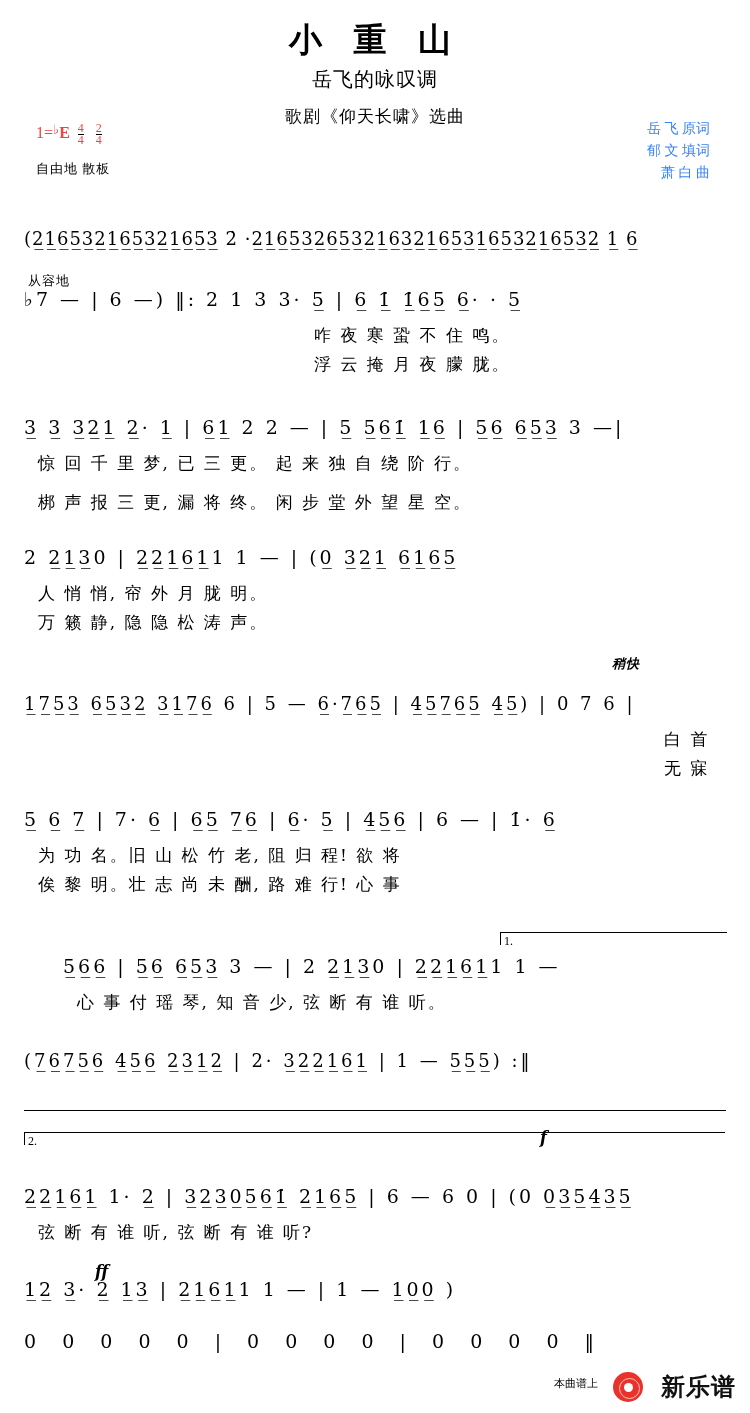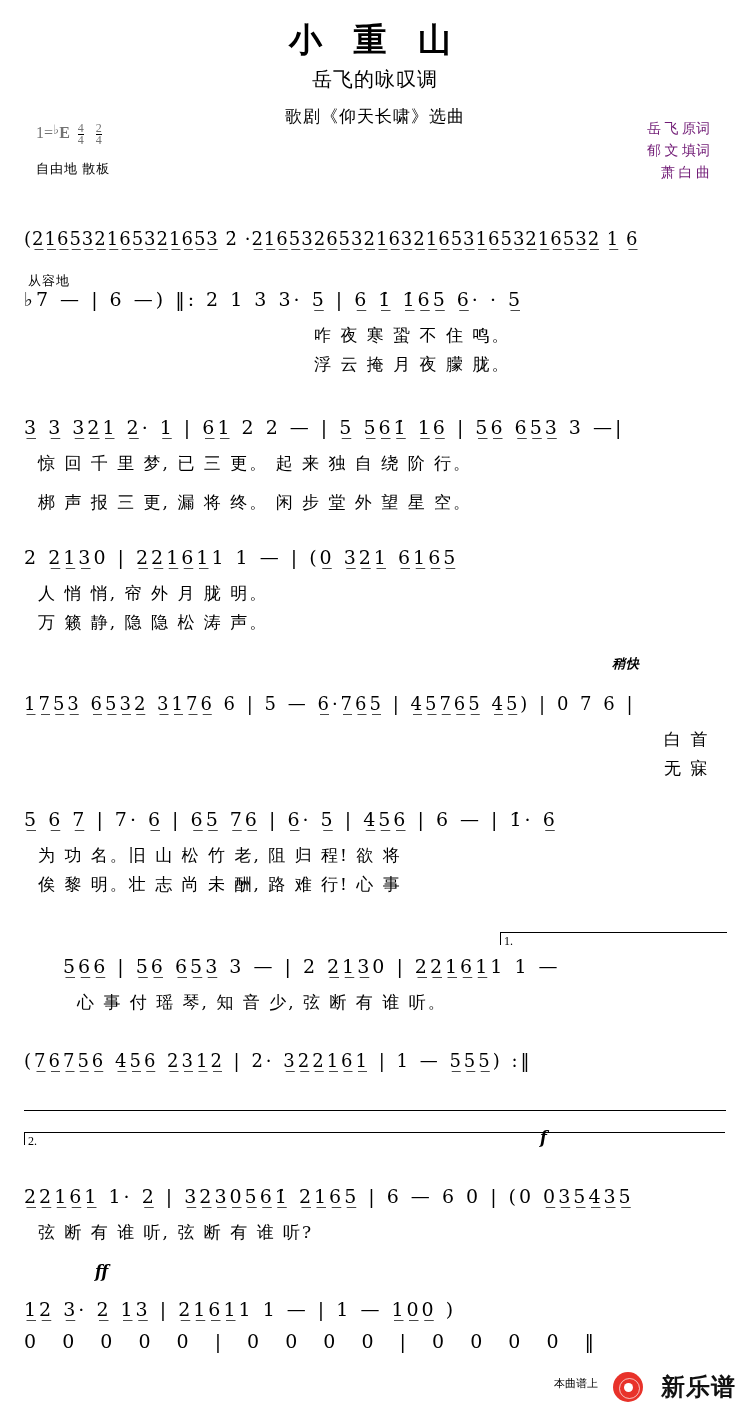--- a/index.html
+++ b/index.html
@@ -50,28 +50,28 @@
     letter-spacing: 1px;
     color: #000;
   }
   .credits {
     position: absolute;
     top: 118px;
     right: 40px;
     font-size: 14px;
     line-height: 22px;
     text-align: right;
-    color: #701a75;
+    color: #3b82f6;
   }
   .keysig {
     position: absolute;
     top: 122px;
     left: 36px;
     font-size: 16px;
-    color: #737373;
+    color: #ef4444;
     white-space: nowrap;
   }
   .keysig .flat { font-size: 13px; vertical-align: 4px; }
   .frac {
     display: inline-block;
     vertical-align: middle;
     text-align: center;
     font-size: 12px;
     line-height: 11px;
     margin: 0 4px;
@@ -254,21 +254,21 @@
 
   <div class="volta-box" style="top:1132px; left:24px; width:700px;"></div>
   <div class="volta" style="top:1134px; left:28px;">2.</div>
   <div class="staff" style="top:1185px;">
     <div class="notes">2̲2̲1̲6̲1̲  1·  2̲ | 3̲2̲3̲0̲5̲6̲1̲̇ 2̲1̲6̲5̲ | 6  —  6   0 |   (0  0̲3̲5̲4̲3̲5̲</div>
     <div class="lyric" style="margin-top:14px; margin-left:14px;">弦 断 有 谁 听,   弦 断 有 谁   听?</div>
   </div>
   <div class="dyn" style="position:absolute; top:1128px; left:540px; font-size:16px;">f</div>
 
   <div class="dyn" style="position:absolute; top:1262px; left:95px; font-size:16px;">ff</div>
-  <div class="staff" style="top:1278px;margin-top:20px;">
+  <div class="staff" style="top:1278px;">
     <div class="notes">1̲2̲ 3̲· 2̲ 1̲3̲ | 2̲1̲6̲1̲1  1  — | 1  —  1̲0̲0̲ )</div>
   </div>
 
   <div class="staff" style="top:1330px;">
     <div class="notes" style="letter-spacing:10px;">0      0  0  0  0    |  0    0   0   0   |  0   0   0   0  ‖</div>
   </div>
 
   <div class="footer-note">本曲谱上</div>
   <div class="logo">
     <span class="logo-disc"></span>

